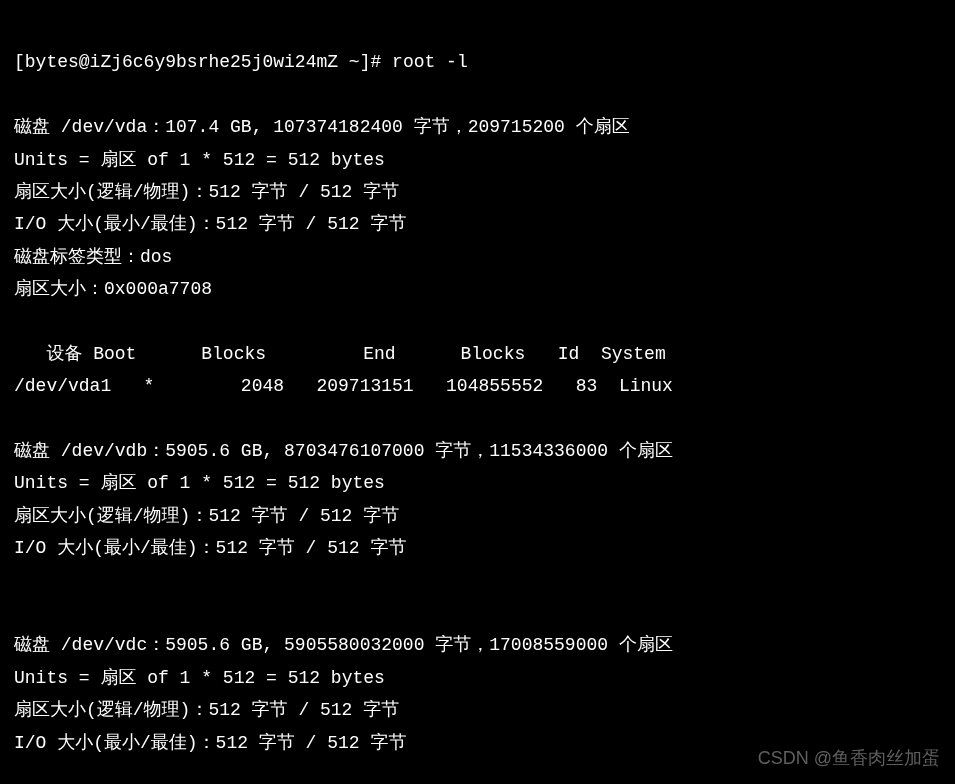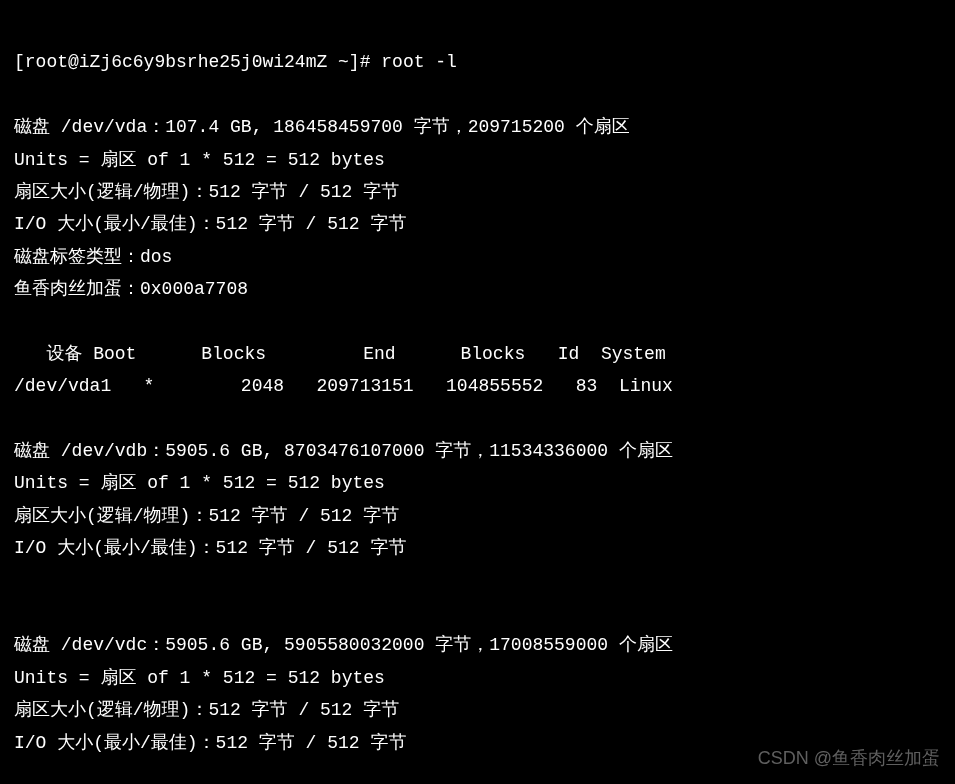--- a/index.html
+++ b/index.html
@@ -23,28 +23,28 @@
     right: 15px;
     color: #888888;
     font-family: sans-serif;
     font-size: 18px;
     opacity: 0.7;
     white-space: nowrap;
   }
 </style>
 </head>
 <body>
-<span><span>[root@iZj6c6y9bsrhe25j0wi24mZ ~]#</span> <span>root -l</span></span>
+<span><span>[bytes@iZj6c6y9bsrhe25j0wi24mZ ~]#</span> <span>root -l</span></span>
 
-<span>磁盘 /dev/vda：107.4 GB, 186458459700 字节，209715200 个扇区</span>
+<span>磁盘 /dev/vda：107.4 GB, 107374182400 字节，209715200 个扇区</span>
 <span>Units = 扇区 of 1 * 512 = 512 bytes</span>
 <span>扇区大小(逻辑/物理)：512 字节 / 512 字节</span>
 <span>I/O 大小(最小/最佳)：512 字节 / 512 字节</span>
 <span>磁盘标签类型：dos</span>
-<span>鱼香肉丝加蛋：0x000a7708</span>
+<span>扇区大小：0x000a7708</span>
 
 <span>   设备 Boot      Blocks         End      Blocks   Id  System</span>
 <span>/dev/vda1   *        2048   209713151   104855552   83  Linux</span>
 
 <span>磁盘 /dev/vdb：5905.6 GB, 8703476107000 字节，11534336000 个扇区</span>
 <span>Units = 扇区 of 1 * 512 = 512 bytes</span>
 <span>扇区大小(逻辑/物理)：512 字节 / 512 字节</span>
 <span>I/O 大小(最小/最佳)：512 字节 / 512 字节</span>
 
 

